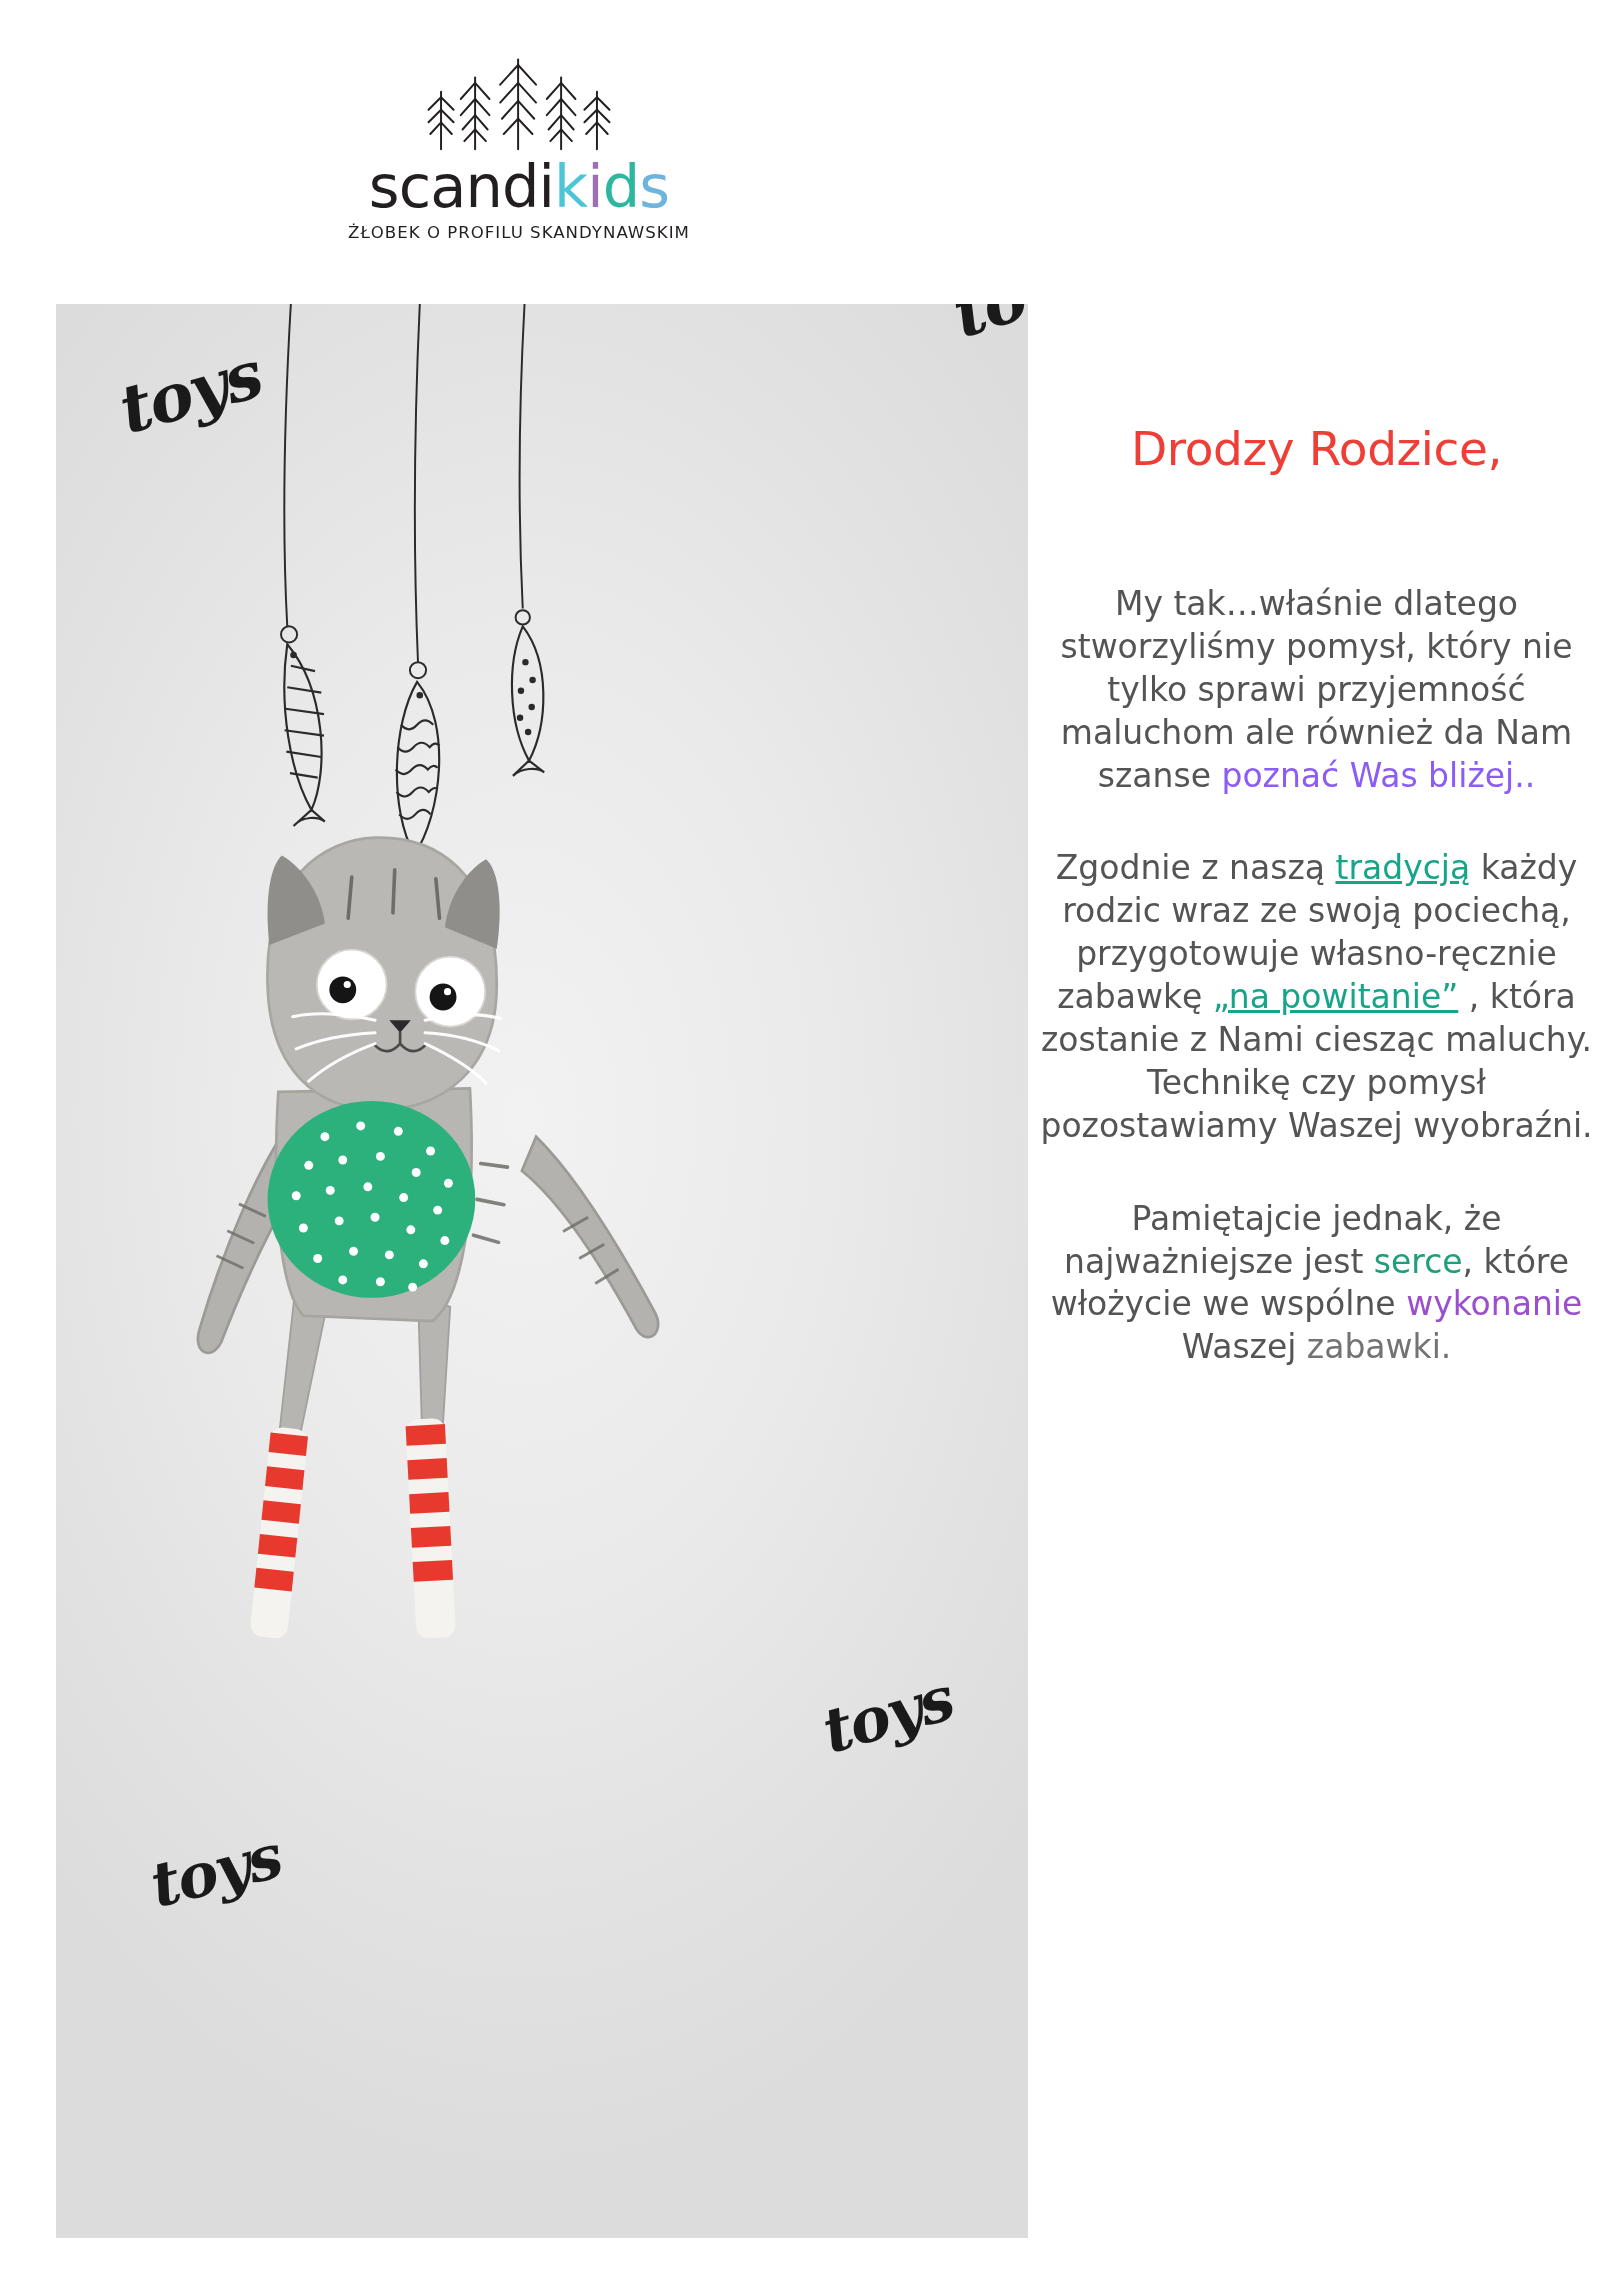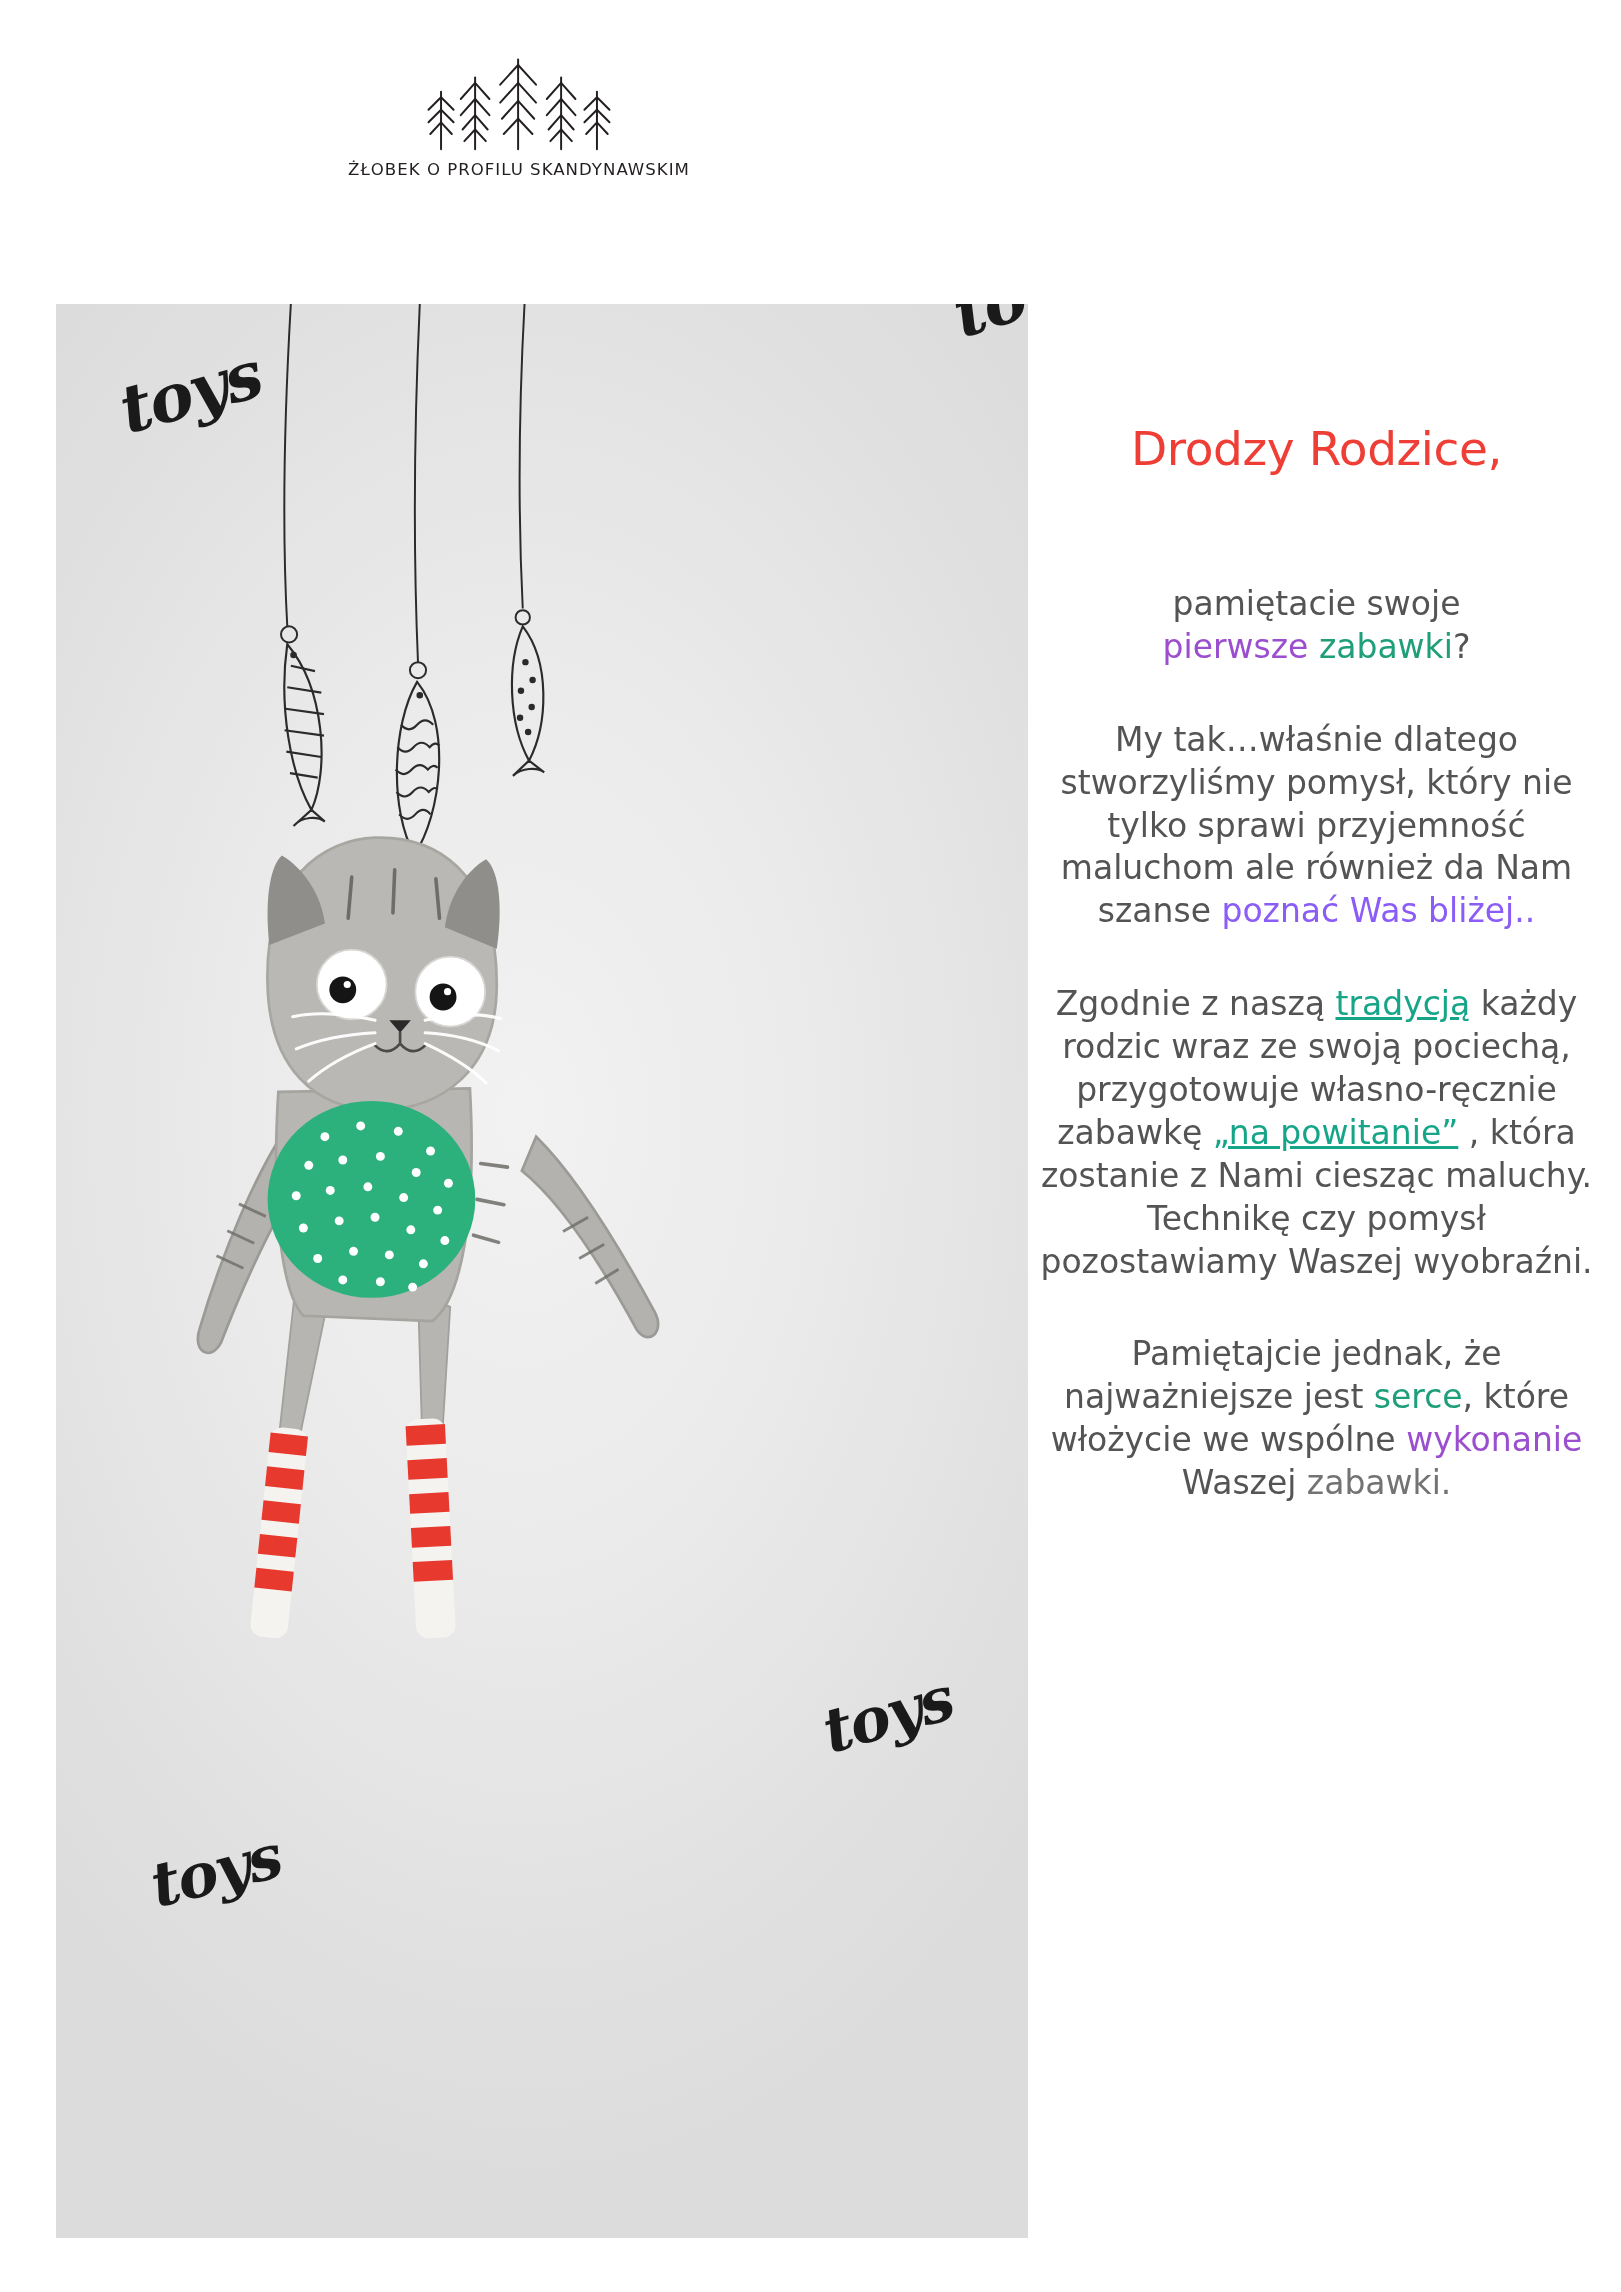--- a/index.html
+++ b/index.html
@@ -157,20 +157,23 @@
       <line x1="212" y1="42" x2="212" y2="106"></line>
       <line x1="212" y1="48" x2="198" y2="62"></line>
         <line x1="212" y1="48" x2="226" y2="62"></line>
       <line x1="212" y1="62" x2="198" y2="76"></line>
         <line x1="212" y1="62" x2="226" y2="76"></line>
       <line x1="212" y1="76" x2="200" y2="89"></line>
         <line x1="212" y1="76" x2="224" y2="89"></line>
     </g>
   </svg>
 
+  <div class="logo-word">
+    <span class="part-scandi">scandi</span><span class="part-k">k</span><span class="part-i">i</span><span class="part-d">d</span><span class="part-s">s</span>
+  </div>
   <div class="logo-sub">ŻŁOBEK O PROFILU SKANDYNAWSKIM</div>
 </div>
 
 <div class="photo">
   <div class="photo-bg"></div>
 
   <svg width="972" height="1934" viewBox="0 0 1085 2160" style="position:absolute;inset:0;">
 
     <g stroke="#2b2b2b" fill="none" stroke-width="2.2">
 
@@ -321,25 +324,20 @@
   <div class="toys toys-1">toys</div>
   <div class="toys toys-2">toys</div>
   <div class="toys toys-3">toys</div>
   <div class="toys toys-4">toys</div>
 </div>
 
 <div class="textcol">
 
   <div class="headline">Drodzy Rodzice,</div>
 
-  <div class="para">
-    <span>pamiętacie swoje</span><br>
-    <span class="c-purple">pierwsze</span>
-    <span class="c-green">zabawki</span><span>?</span>
-  </div>
 
   <div class="para">
     <span>My tak…właśnie dlatego stworzyliśmy pomysł, który nie tylko sprawi przyjemność maluchom ale również da Nam szanse </span><span class="c-violet">poznać Was bliżej..</span>
   </div>
 
   <div class="para">
     <span>Zgodnie z naszą </span><span class="c-teal">tradycją</span><span> każdy rodzic wraz ze swoją pociechą, przygotowuje własno-ręcznie zabawkę </span><span class="c-teal">„na powitanie”</span><span> , która zostanie z Nami ciesząc maluchy. Technikę czy pomysł pozostawiamy Waszej wyobraźni.</span>
   </div>
 
   <div class="para">

